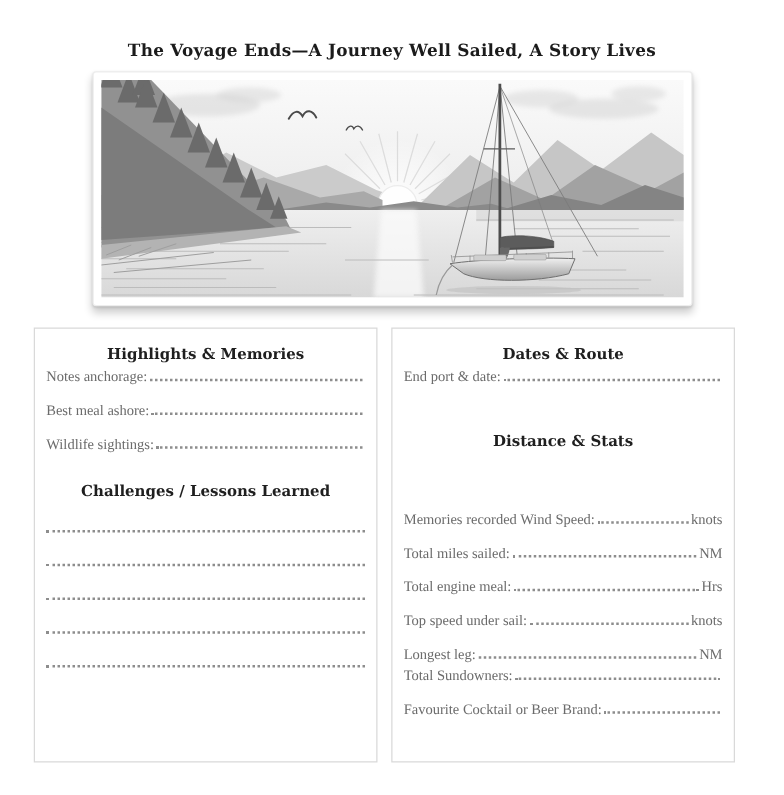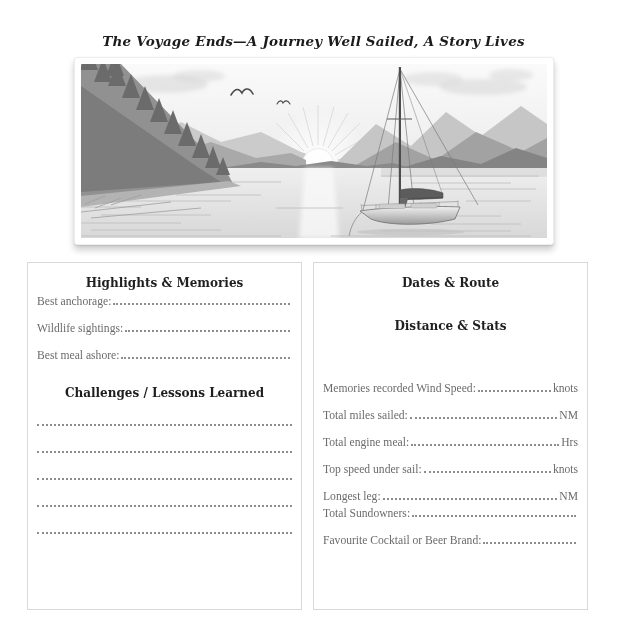--- a/index.html
+++ b/index.html
@@ -3,21 +3,21 @@
 <meta charset="utf-8">
 <style>
   html,body{margin:0;padding:0;}
   body{
     width:627px;height:636px;background:#ffffff;overflow:hidden;
     font-family:"Liberation Serif", serif;
   }
   .title{
     margin:33px 0 0;text-align:center;
     font-family:"DejaVu Serif", serif;font-weight:bold;
-    font-size:13.5px;color:#1b1b1b;letter-spacing:.2px;font-style:italic;
+    font-size:13.5px;color:#1b1b1b;letter-spacing:.2px;
   }
   .photo{
     width:480px;height:188px;margin:8px auto 0;box-sizing:border-box;
     background:#fff;border:1px solid #ededed;border-radius:3px;padding:6px;
     box-shadow:0 5px 7px rgba(0,0,0,.20), 0 1px 2px rgba(0,0,0,.10);
   }
   .photo svg{width:100%;height:100%;display:block;}
   .panels{display:flex;gap:11px;margin:17px 0 0 27px;}
   .panel{
     box-sizing:border-box;width:275px;height:348px;
@@ -189,29 +189,29 @@
       <path d="M196,40 C198,36 201,36 202,39 C204,36 207,36 209,40" stroke-width="1.1"></path>
     </g>
   </svg>
 </figure>
 
 <div class="panels">
 
   <section class="panel">
     <h2>Highlights &amp; Memories</h2>
     <div class="row">
-      <span class="lbl">Best anchorage:</span>
+      <span class="lbl">Notes anchorage:</span>
+        <span class="dots"></span>
+    </div>
+    <div class="row">
+      <span class="lbl">Best meal ashore:</span>
         <span class="dots"></span>
     </div>
     <div class="row">
       <span class="lbl">Wildlife sightings:</span>
-        <span class="dots"></span>
-    </div>
-    <div class="row">
-      <span class="lbl">Best meal ashore:</span>
         <span class="dots"></span>
     </div>
 
     <h2 class="mid-l">Challenges / Lessons Learned</h2>
     <div class="wline">
         <span class="dots"></span>
       </div>
     <div class="wline">
         <span class="dots"></span>
       </div>
@@ -222,20 +222,24 @@
     <div class="wline">
         <span class="dots"></span>
       </div>
     <div class="wline">
         <span class="dots"></span>
       </div>
   </section>
 
   <section class="panel">
     <h2>Dates &amp; Route</h2>
+    <div class="row">
+      <span class="lbl">End port &amp; date:</span>
+        <span class="dots"></span>
+    </div>
 
     <h2 class="mid-r">Distance &amp; Stats</h2>
     <div class="row">
       <span class="lbl">Memories recorded Wind Speed:</span>
         <span class="dots"></span>
         <span class="unit">knots</span>
     </div>
     <div class="row">
       <span class="lbl">Total miles sailed:</span>
         <span class="dots"></span>

